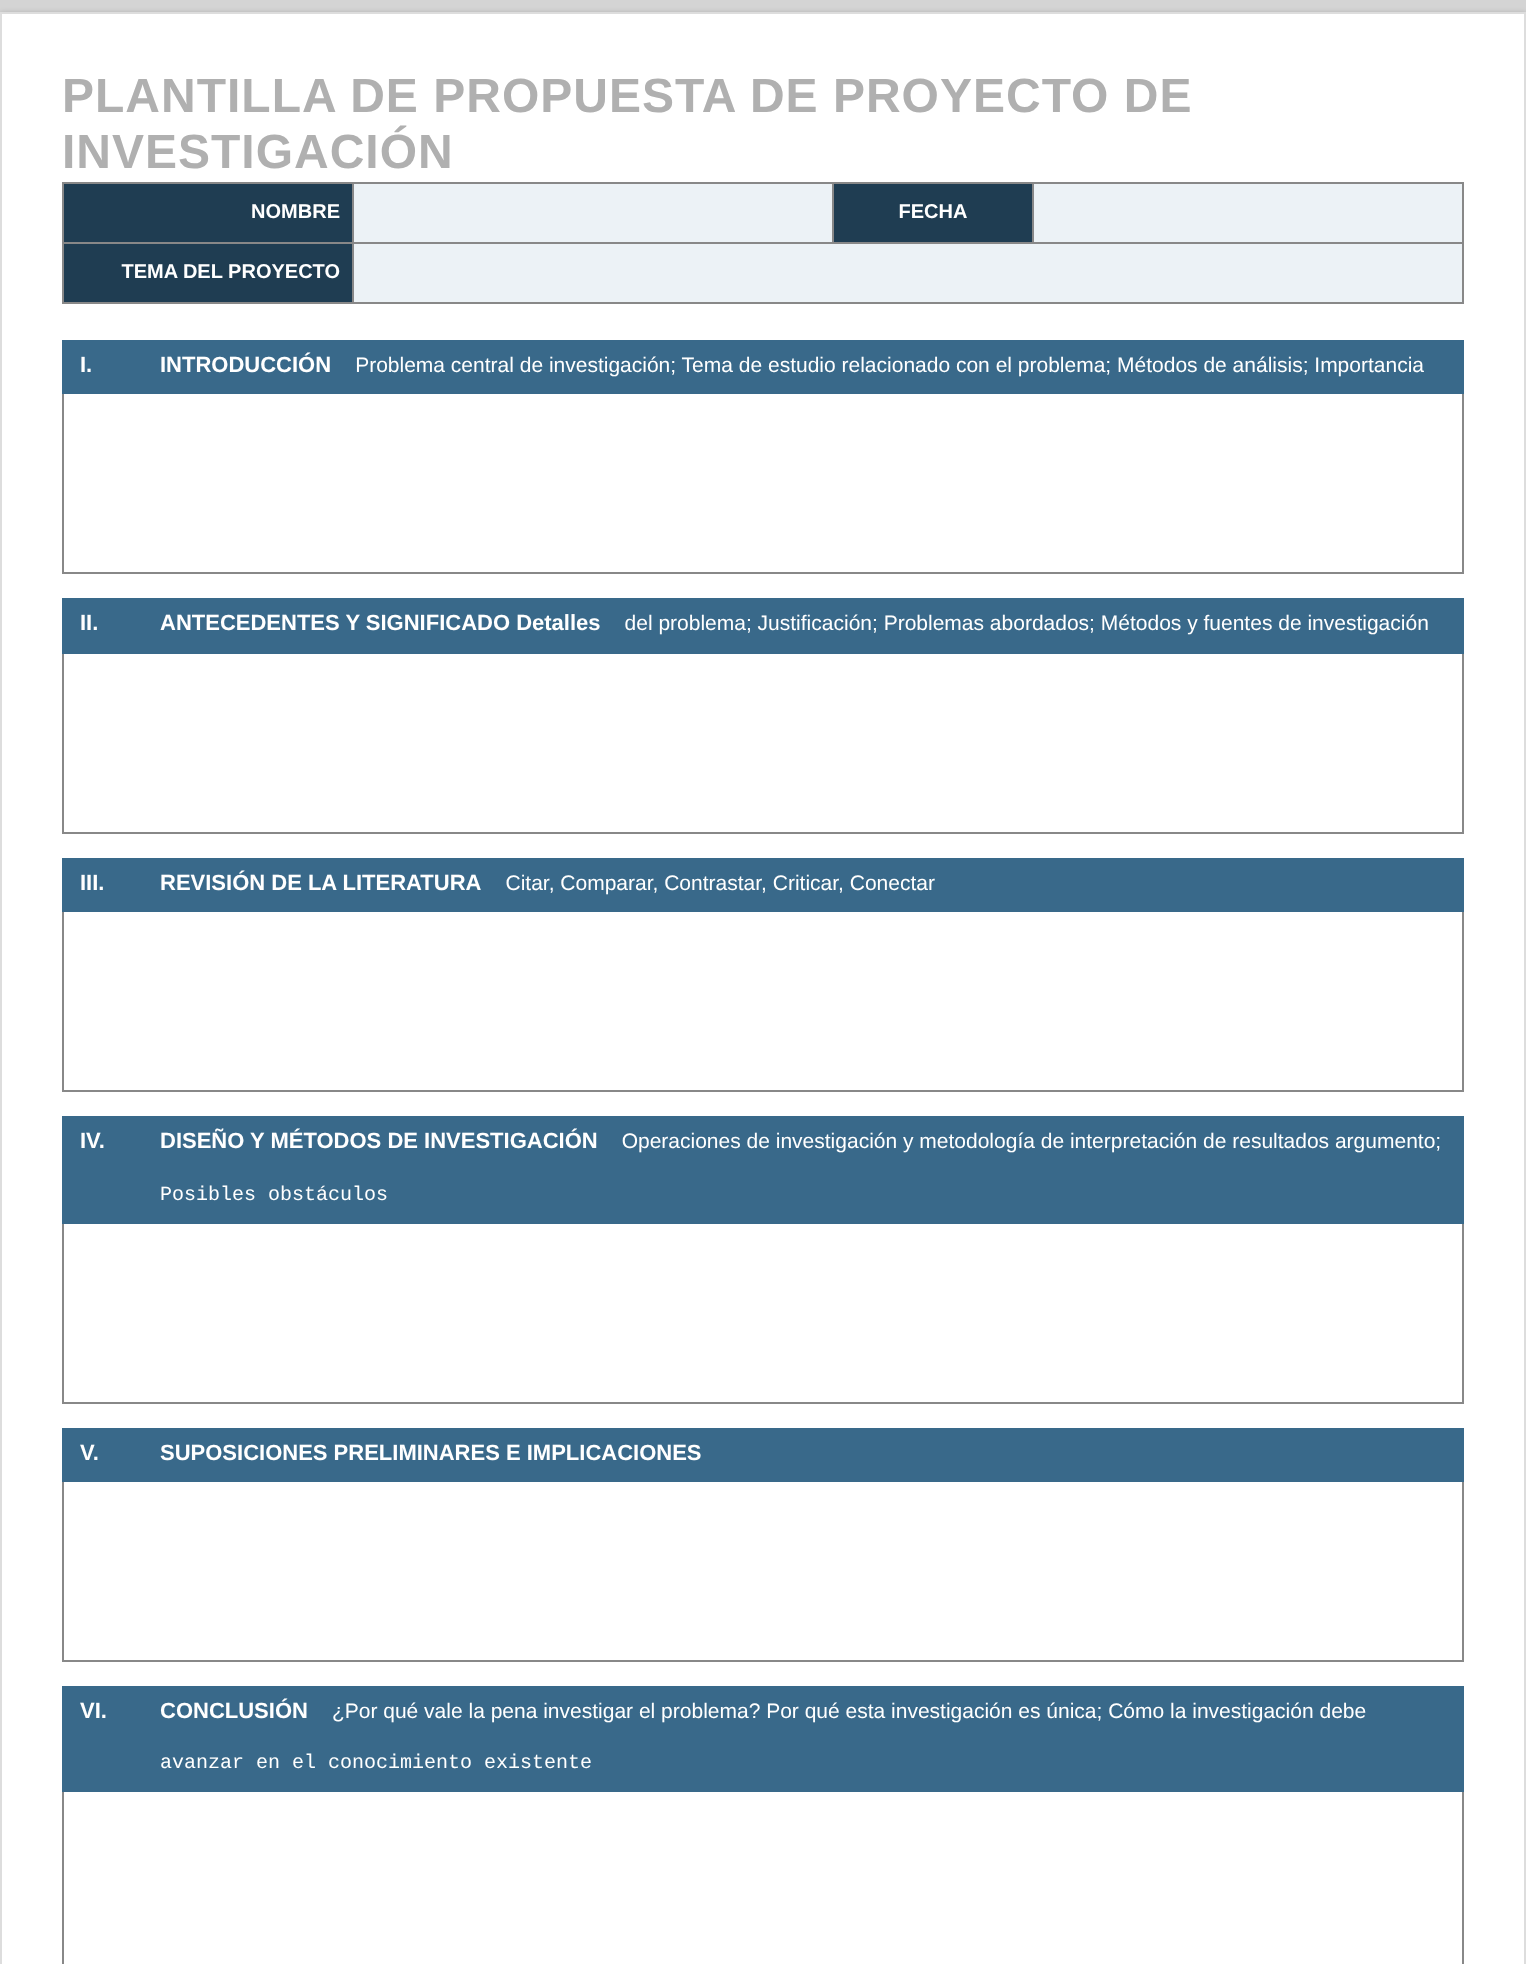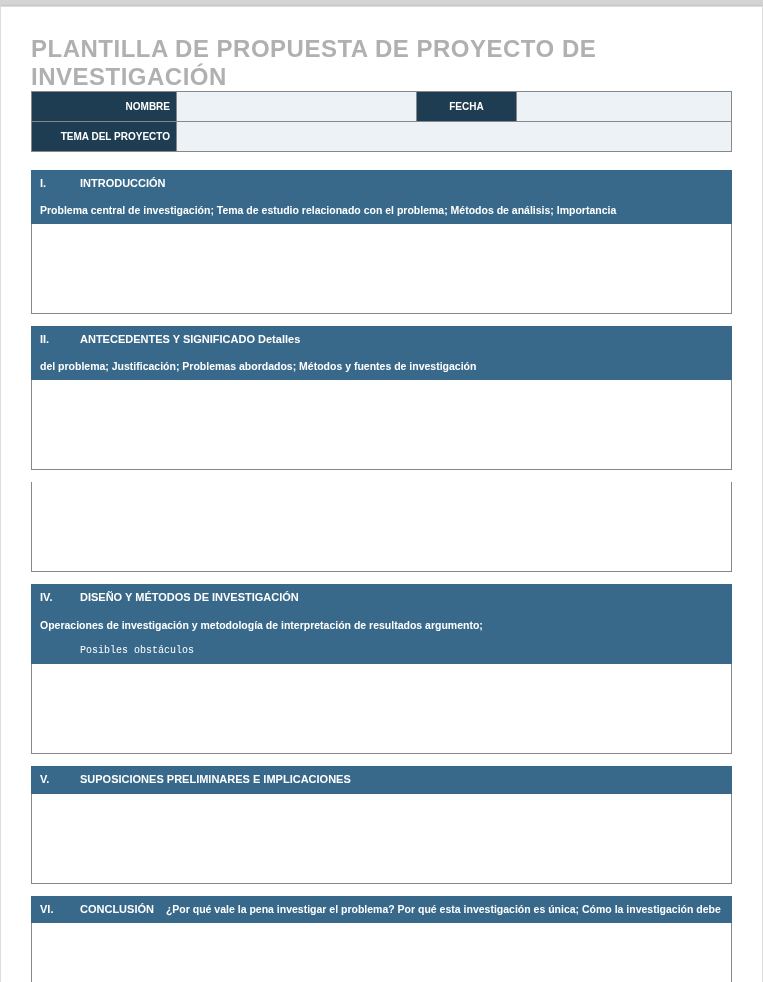--- a/index.html
+++ b/index.html
@@ -73,21 +73,21 @@
   .section-header .roman {
     font-weight: bold;
     width: 28px;
     flex-shrink: 0;
   }
   .section-header .heading {
     font-weight: bold;
     flex-shrink: 0;
   }
   .section-header .hint {
-    font-weight: bold;
+    font-weight: normal;
     font-size: 10.5px;
   }
   .section-header.wrapped {
     flex-wrap: wrap;
     padding-left: 8px;
   }
   .hint-cont {
     padding-left: 40px;
     font-size: 10px;
     flex-basis: 100%;
@@ -133,20 +133,25 @@
   <div class="section">
     <div class="section-header">
       <span class="roman">II.</span>
       <span class="heading">ANTECEDENTES Y SIGNIFICADO Detalles</span>
       <span class="hint">del problema; Justificación; Problemas abordados; Métodos y fuentes de investigación</span>
     </div>
     <div class="section-body"></div>
   </div>
 
   <div class="section">
+    <div class="section-header">
+      <span class="roman">III.</span>
+      <span class="heading">REVISIÓN DE LA LITERATURA</span>
+      <span class="hint">Citar, Comparar, Contrastar, Criticar, Conectar</span>
+    </div>
     <div class="section-body"></div>
   </div>
 
   <div class="section">
     <div class="section-header wrapped">
       <span class="roman">IV.</span>
       <span class="heading">DISEÑO Y MÉTODOS DE INVESTIGACIÓN</span>
       <span class="hint">Operaciones de investigación y metodología de interpretación de resultados argumento;</span>
       <span class="hint-cont">Posibles obstáculos</span>
     </div>
@@ -159,17 +164,18 @@
       <span class="heading">SUPOSICIONES PRELIMINARES E IMPLICACIONES</span>
     </div>
     <div class="section-body"></div>
   </div>
 
   <div class="section">
     <div class="section-header wrapped">
       <span class="roman">VI.</span>
       <span class="heading">CONCLUSIÓN</span>
       <span class="hint">¿Por qué vale la pena investigar el problema? Por qué esta investigación es única; Cómo la investigación debe</span>
+      <span class="hint-cont">avanzar en el conocimiento existente</span>
     </div>
     <div class="section-body"></div>
   </div>
 
 </div>
 
 </body></html>

